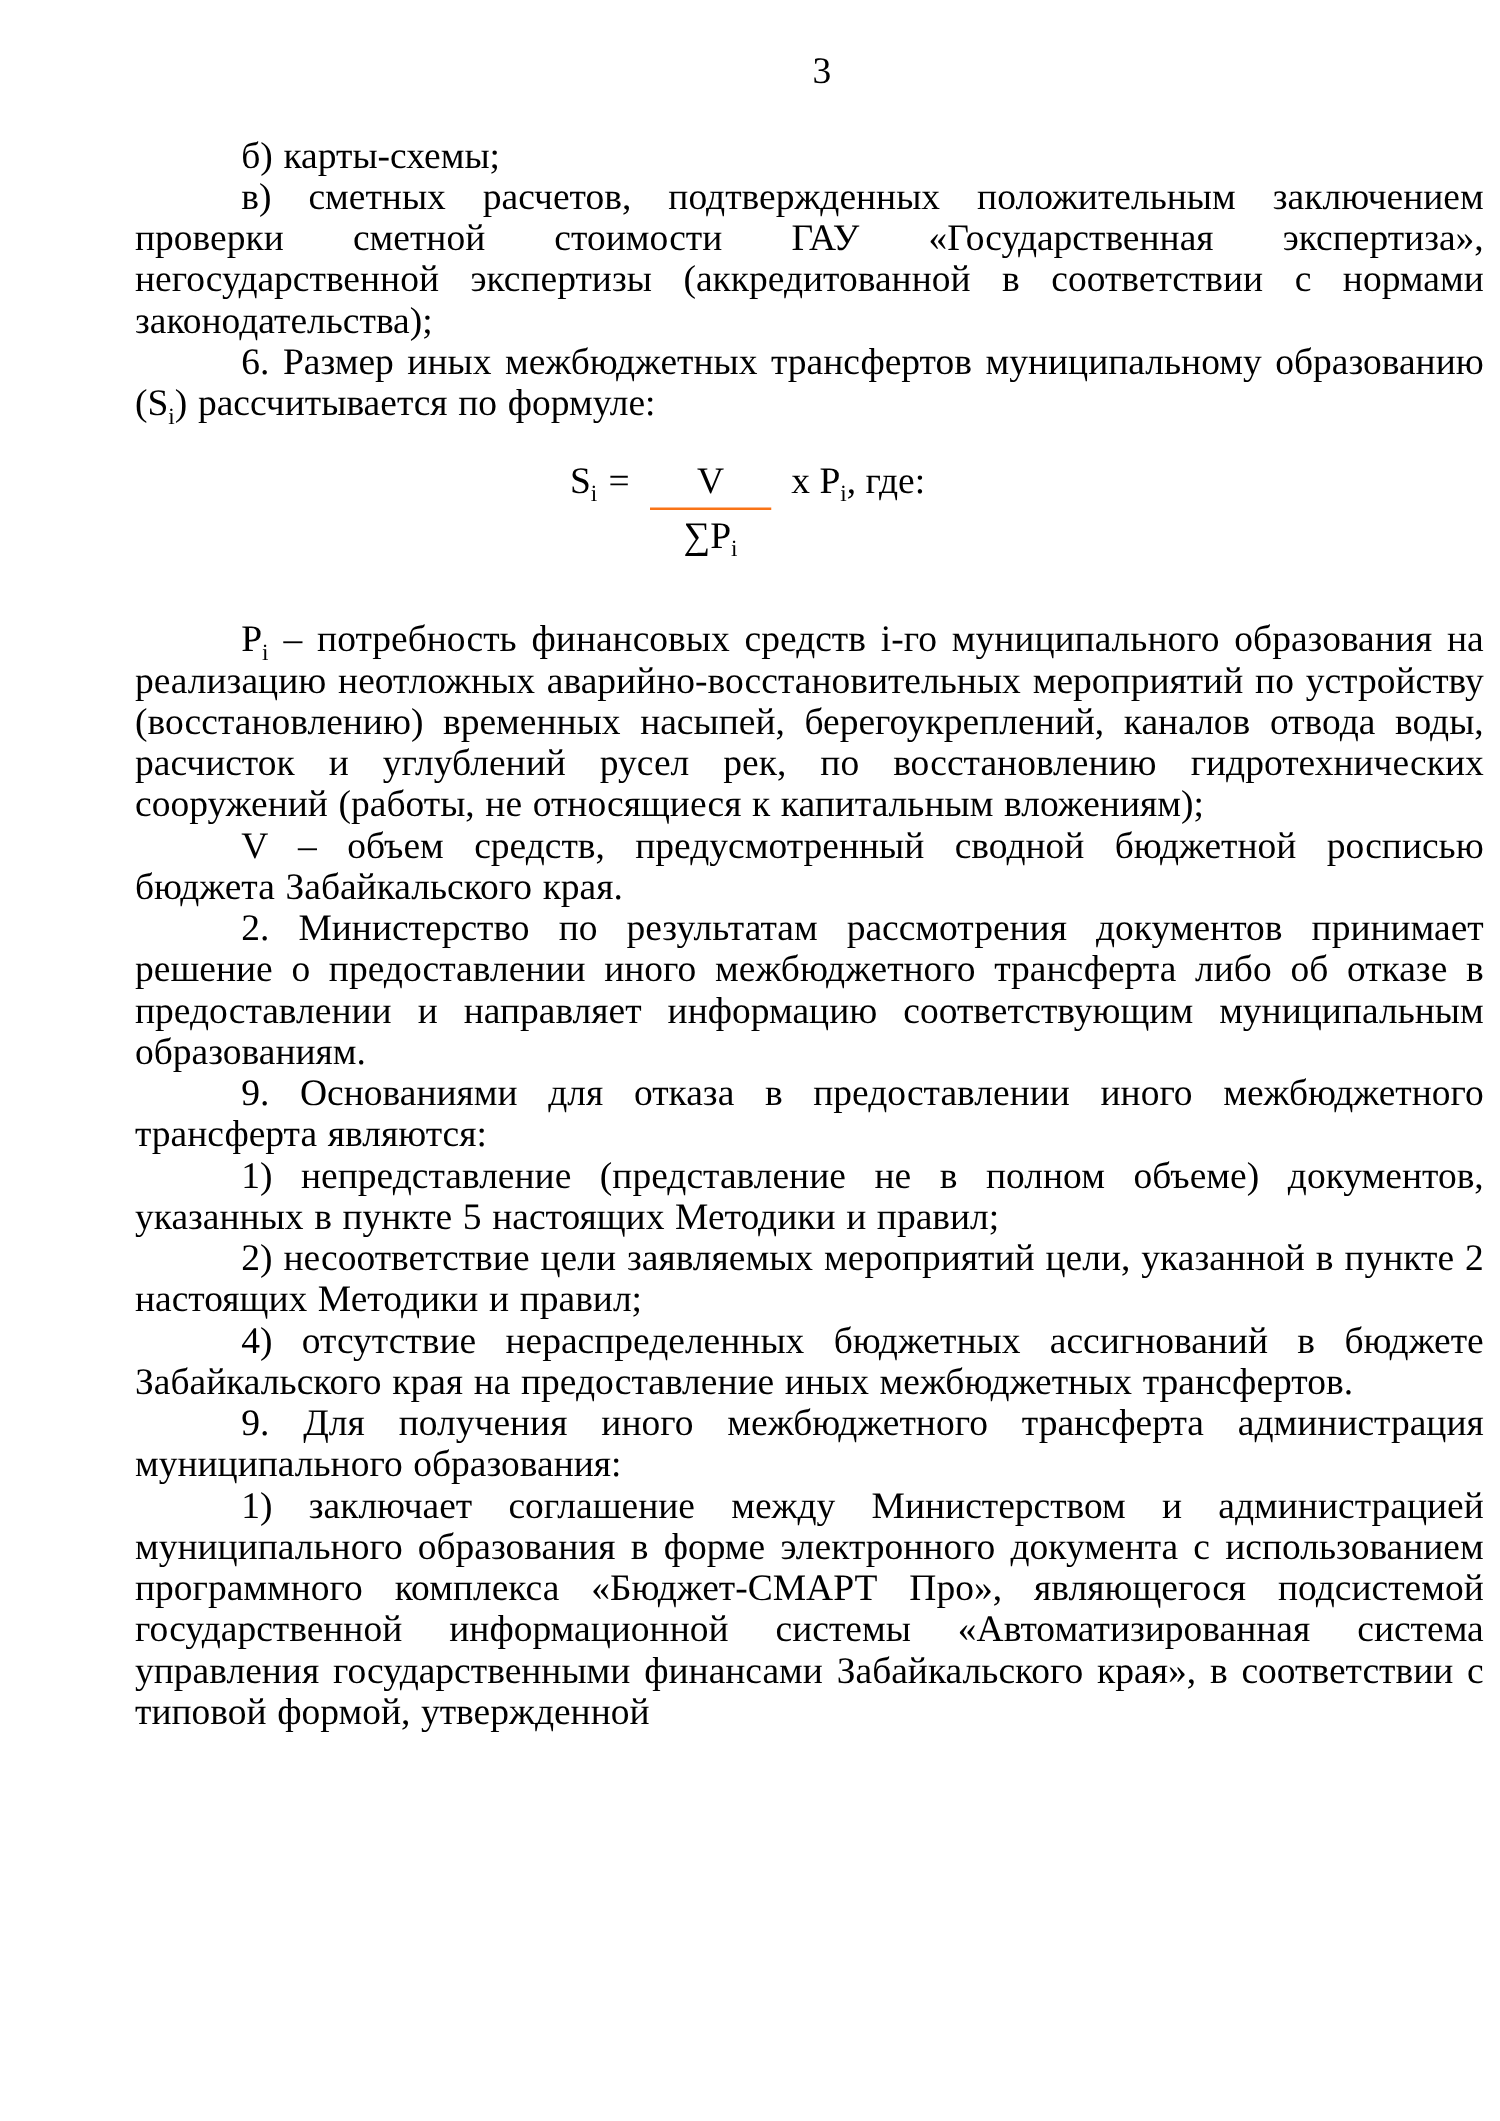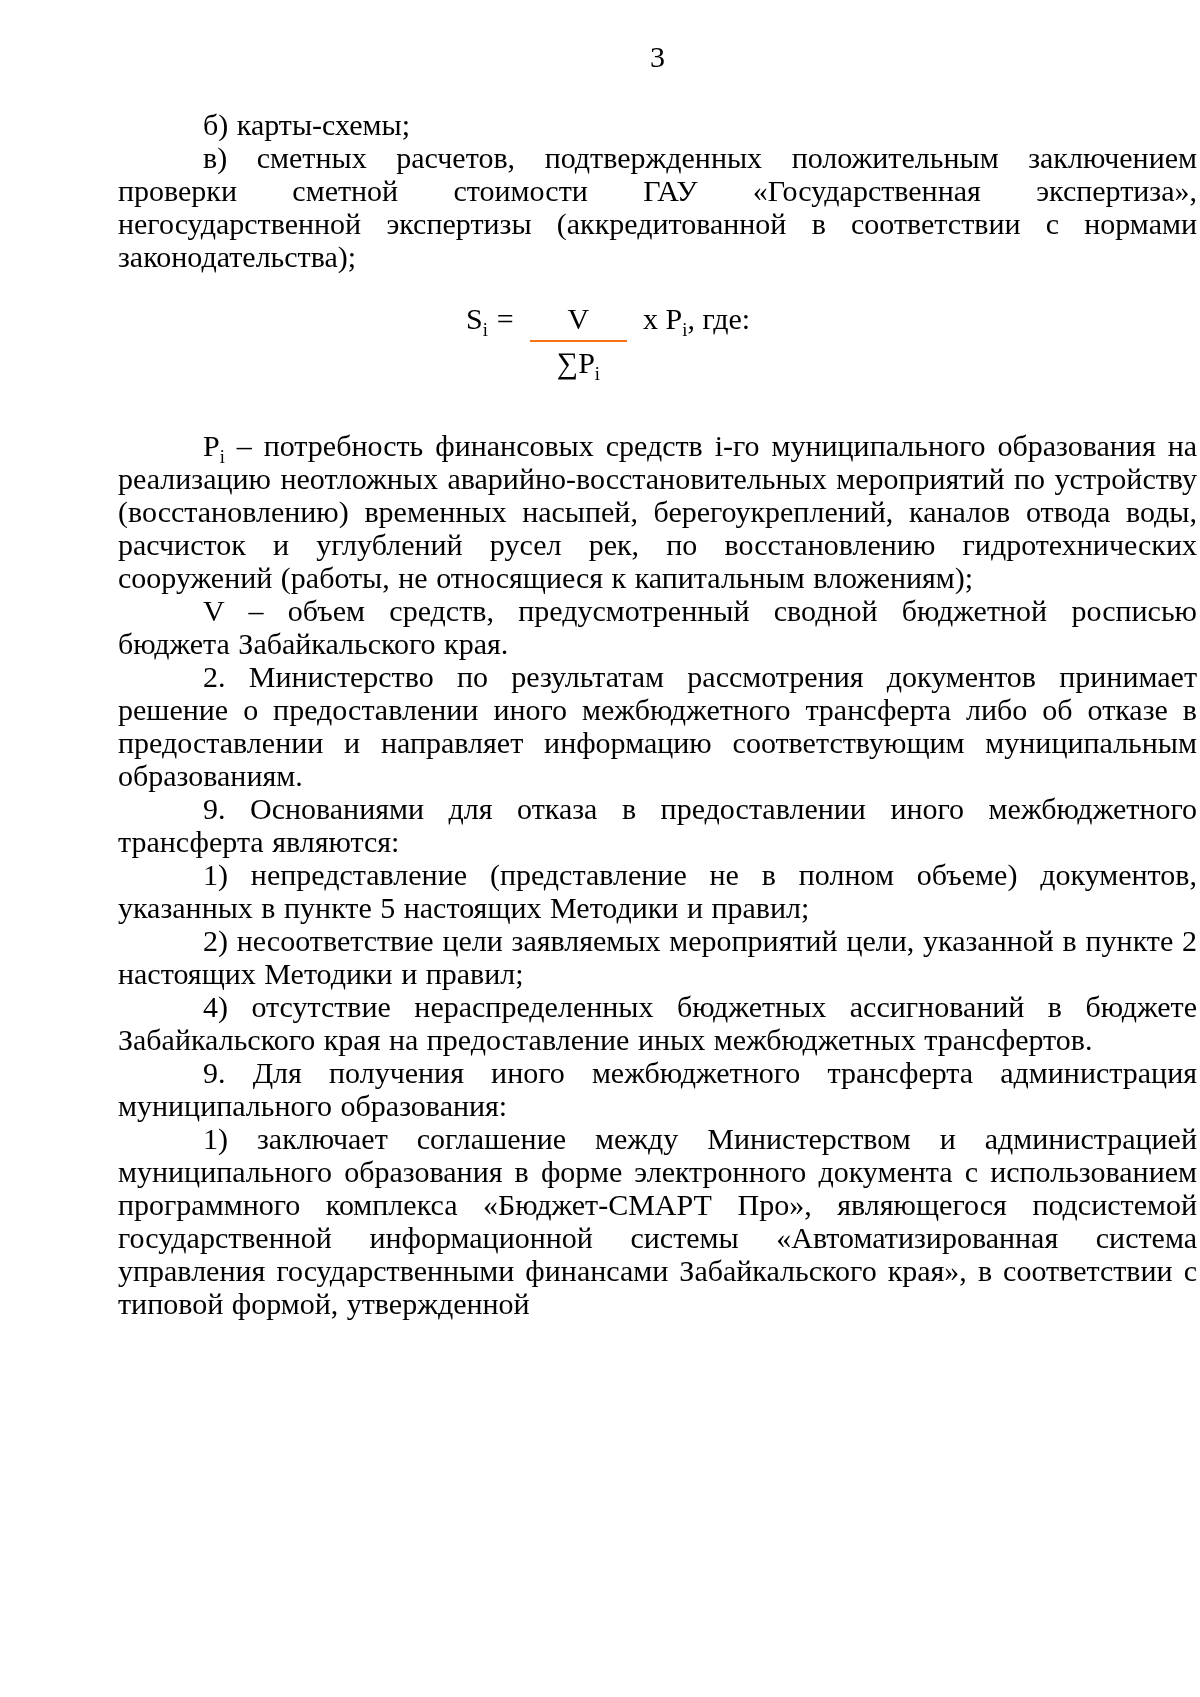--- a/index.html
+++ b/index.html
@@ -21,21 +21,21 @@
     top: 40px;
     left: 118px;
     width: 1079px;
     text-align: center;
     font-size: 30px;
     line-height: 33px;
   }
   .content {
     position: absolute;
     top: 108px;
-    left: 118px;
+    left: 108px;
     width: 1079px;
   }
   .para {
     margin: 0;
     font-size: 30px;
     line-height: 33px;
     text-align: justify;
     text-indent: 85px;
     word-spacing: 1px;
   }
@@ -77,20 +77,21 @@
 
 <div class="page">
 
   <div class="page-number">3</div>
 
   <div class="content">
 
     <div id="paras-before">
         <p class="para">б) карты-схемы;</p>
         <p class="para">в) сметных расчетов, подтвержденных положительным заключением проверки сметной стоимости ГАУ «Государственная экспертиза», негосударственной экспертизы (аккредитованной в соответствии с нормами законодательства);</p>
+        <p class="para">6. Размер иных межбюджетных трансфертов муниципальному образованию (S<sub>i</sub>) рассчитывается по формуле:</p>
       </div>
 
     <div class="formula">
       <span class="f-lhs"><span>S</span><sub>i</sub><span class="f-eq">=</span></span>
       <span class="frac">
         <span class="num">V</span>
         <span class="den"><span>∑P</span><sub>i</sub></span>
       </span>
       <span class="f-rhs"><span>x P</span><sub>i</sub><span>, где:</span></span>
     </div>

